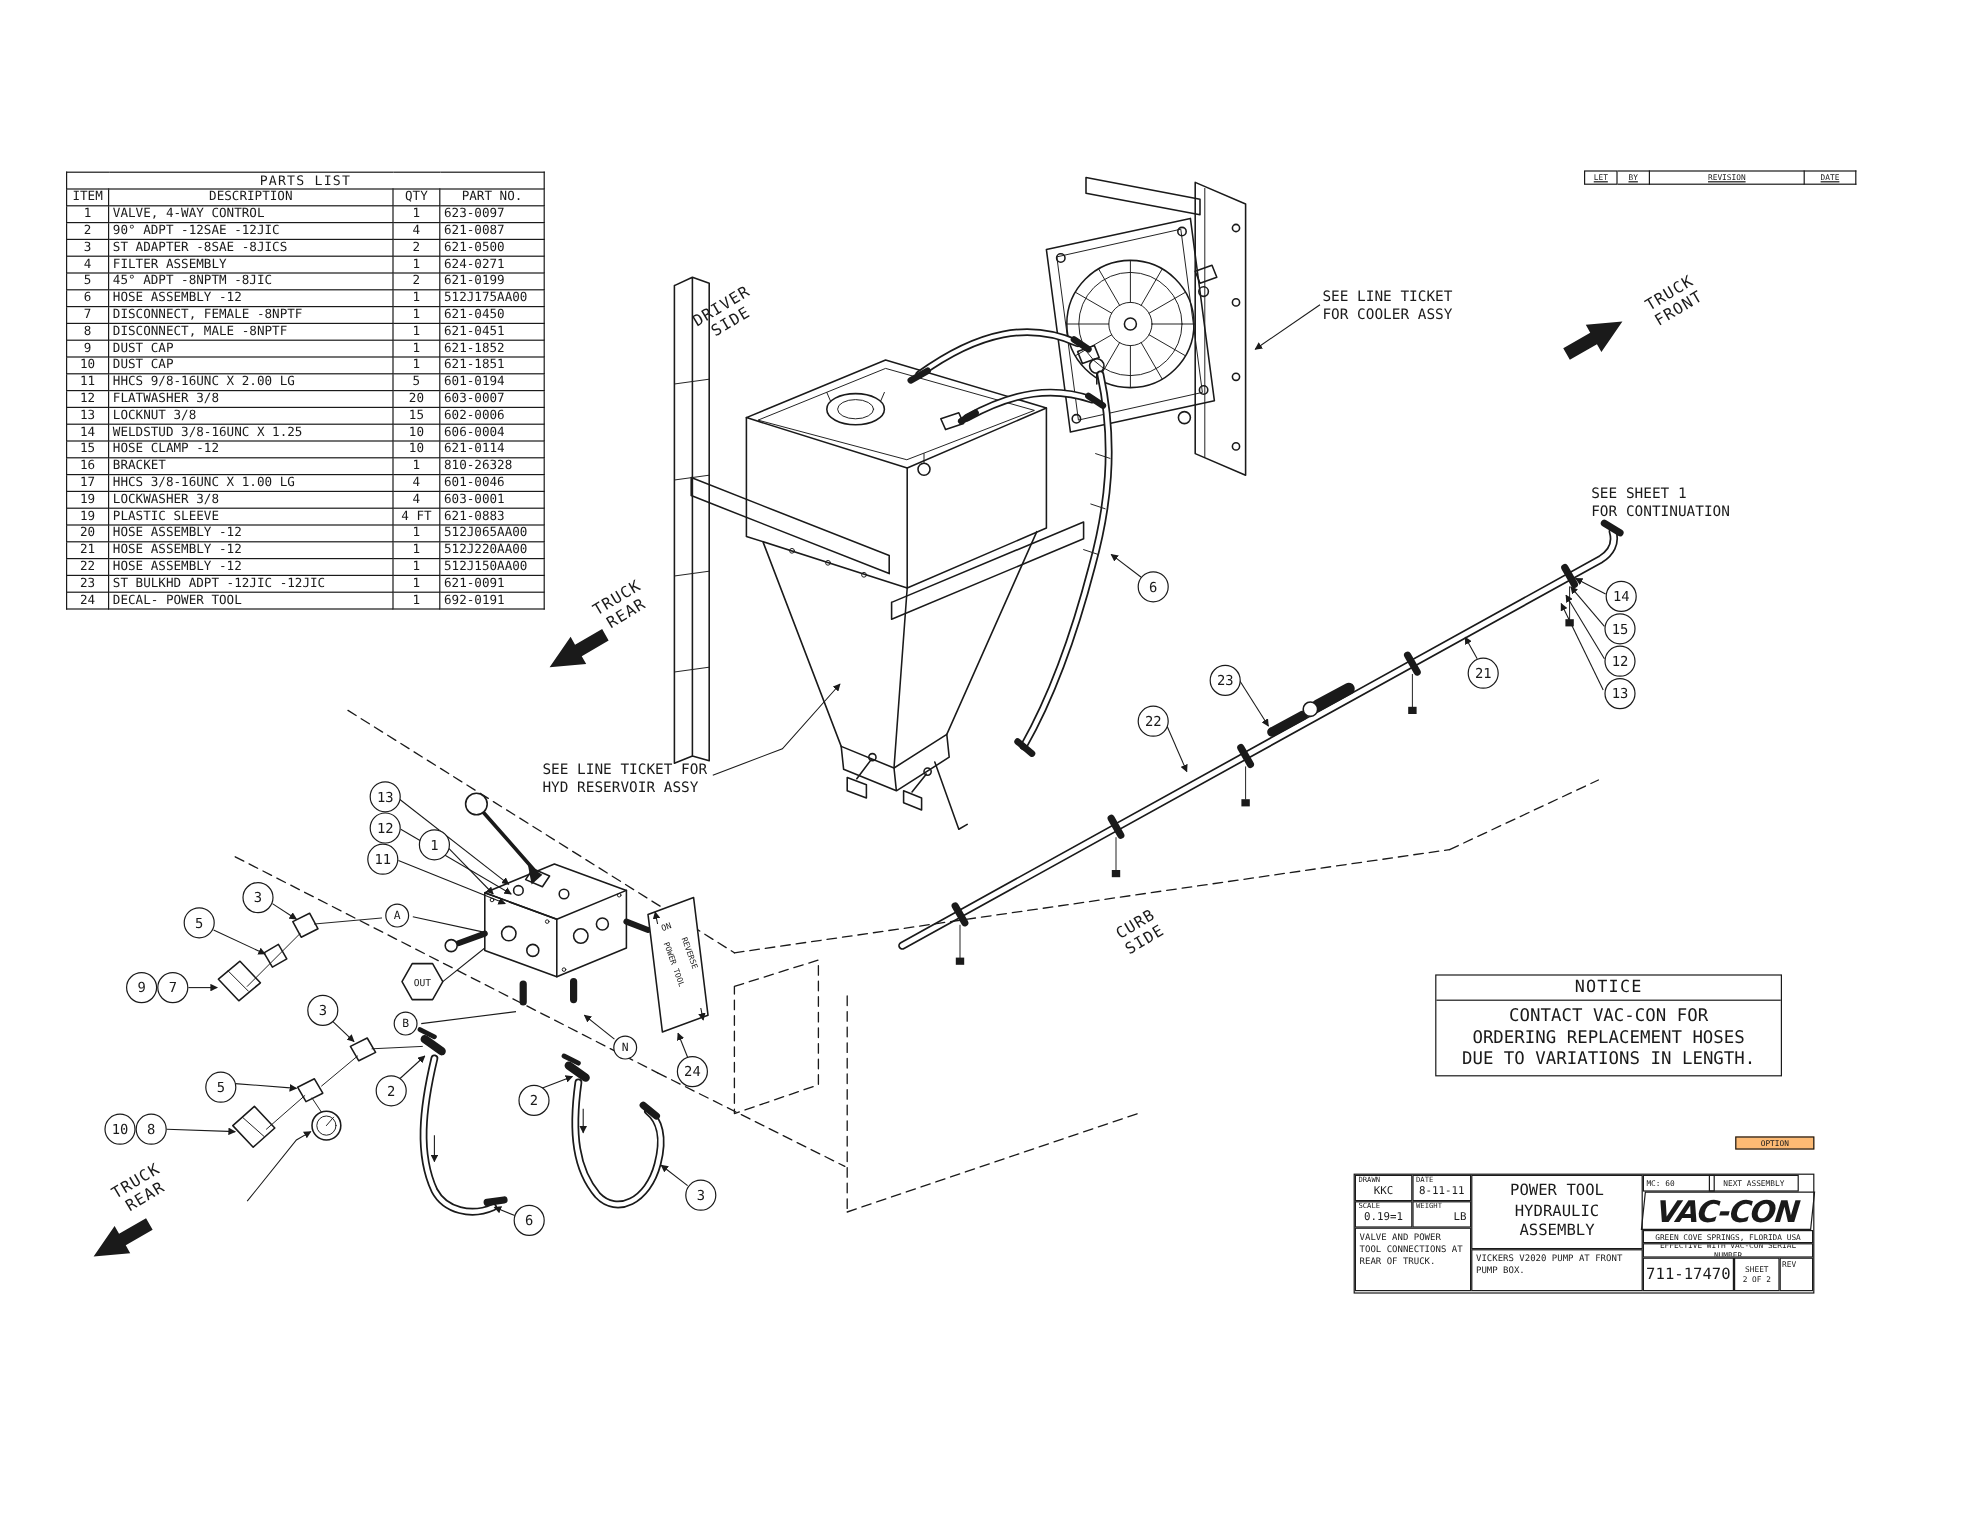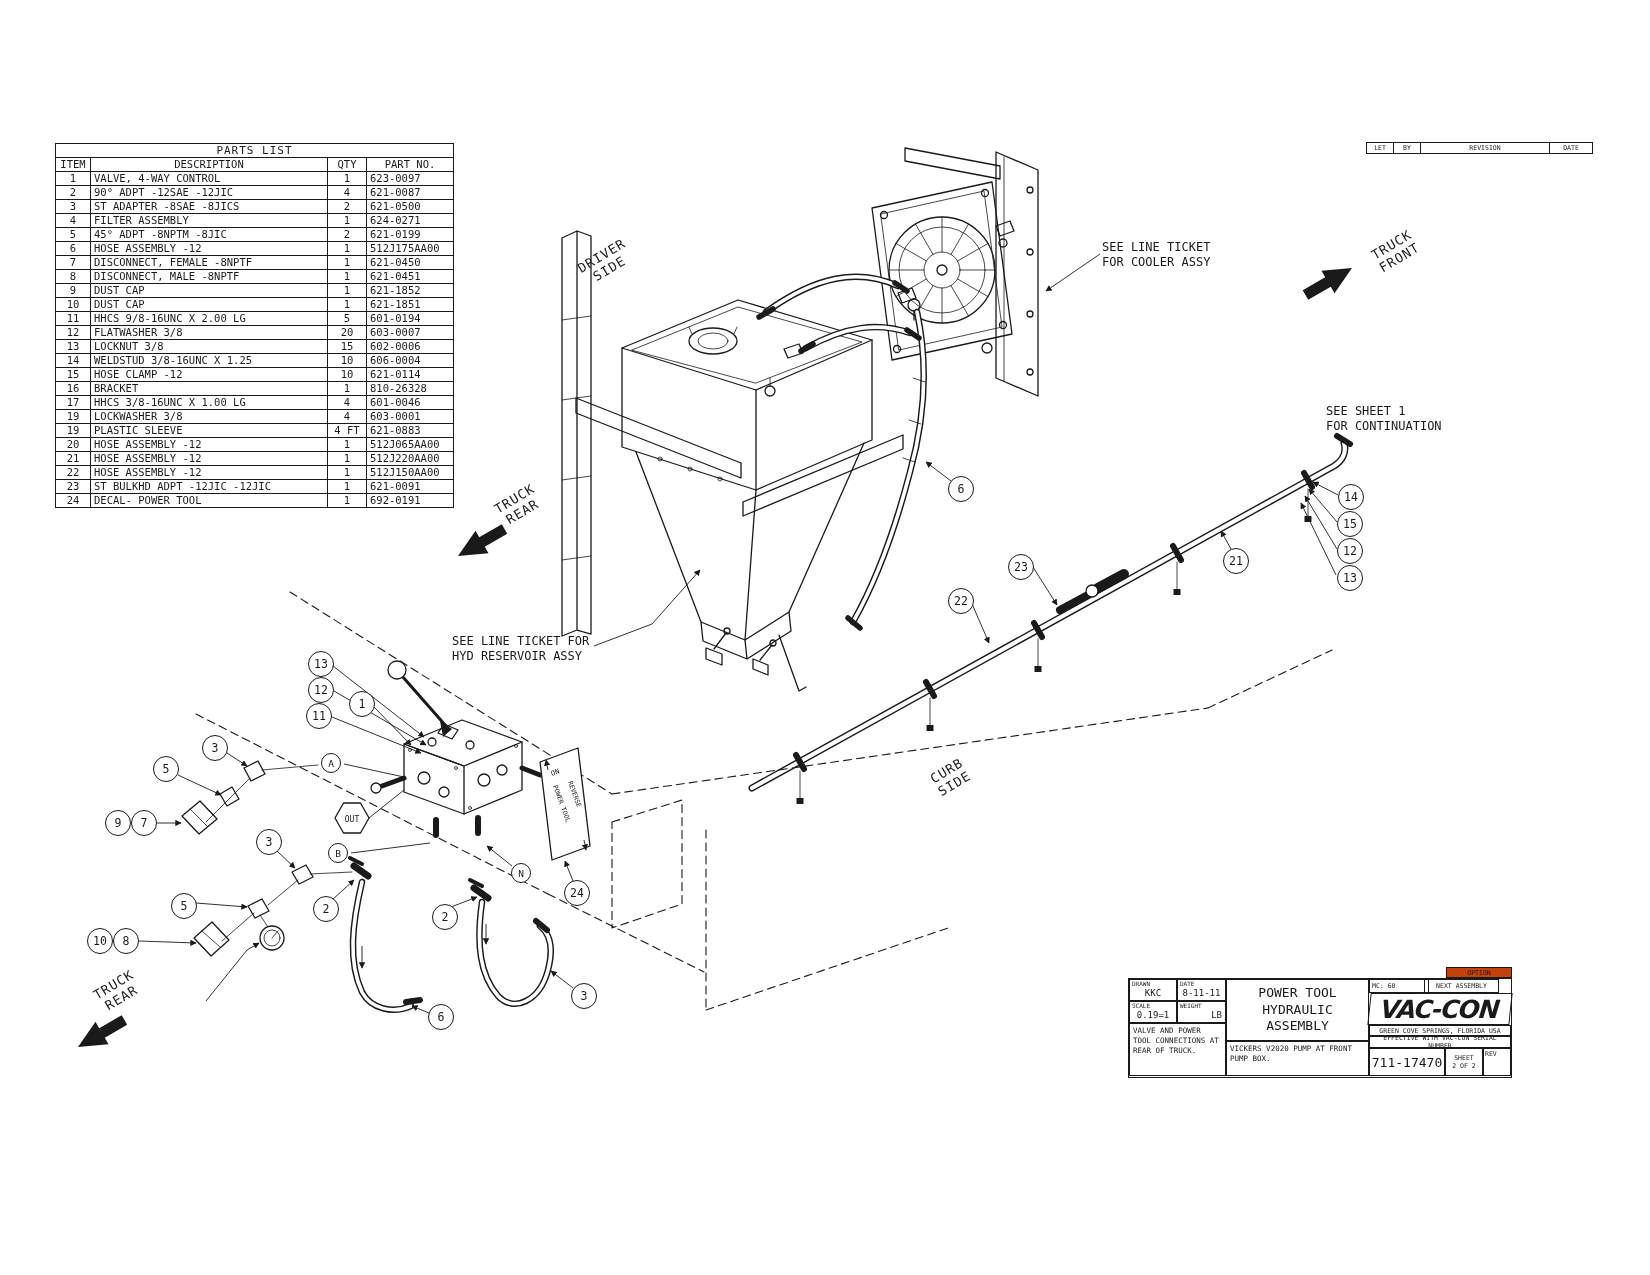--- a/index.html
+++ b/index.html
@@ -18,21 +18,21 @@
   
   .parts{position:absolute;left:55px;top:143px;border-collapse:collapse;
          font-size:10.5px;line-height:13px;}
   .parts th,.parts td{border:1px solid #1a1a1a;padding:0 3px;white-space:nowrap;}
   .parts th{font-weight:normal;text-align:center;}
   .parts .t-title{font-size:11px;letter-spacing:1px;}
   .parts td.col0,.parts td.col2{text-align:center;}
   .w-item{width:28px;margin-left:47px;} .w-desc{width:230px;} .w-qty{width:32px;} .w-part{width:80px;}
 
   
-  .revstrip{position:absolute;left:1366px;top:142px;display:flex;font-size:6.5px;height:12px;}
+  .revstrip{position:absolute;left:1320px;top:142px;display:flex;font-size:6.5px;height:12px;text-decoration:underline;}
   .revstrip div{border:1px solid #1a1a1a;border-left:none;display:flex;align-items:center;justify-content:center;}
   .revstrip div:first-child{border-left:1px solid #1a1a1a;}
 
   
   .ann{position:absolute;font-size:12px;line-height:1.22;white-space:pre-line;}
   .iso{position:absolute;width:110px;text-align:center;font-size:13px;line-height:1.15;
        white-space:pre-line;letter-spacing:1px;transform:rotate(-31deg);}
 
   
   .bln{position:absolute;width:26px;height:26px;border:1.4px solid #1a1a1a;border-radius:50%;
@@ -53,22 +53,22 @@
   .tb-lab{position:absolute;top:0px;left:2px;font-size:6px;}
   .tb-val{position:absolute;left:0;right:0;top:8px;text-align:center;font-size:9px;}
   .tb-note{font-size:7.5px;line-height:1.3;padding:2px 3px;}
   .tb-title{display:flex;align-items:center;justify-content:center;text-align:center;
             font-size:13px;line-height:1.3;white-space:pre-line;}
   .tb-tiny{font-size:6.5px;display:flex;align-items:center;justify-content:center;text-align:center;}
   .logo{font-family:"DejaVu Sans",sans-serif;font-weight:900;font-style:italic;
         font-size:25px;letter-spacing:-1px;display:flex;align-items:center;justify-content:center;
         transform:skewX(-6deg);}
   .dwgnum{font-size:13px;display:flex;align-items:center;justify-content:center;}
-  .opt-tab{position:absolute;left:1446px;top:967px;width:66px;height:11px;border:1px solid #1a1a1a;
-           font-size:6.5px;display:flex;align-items:center;justify-content:center;background:#c2410c;box-sizing:border-box;}
+  .opt-tab{position:absolute;left:1446px;top:947px;width:66px;height:11px;border:1px solid #1a1a1a;
+           font-size:6.5px;display:flex;align-items:center;justify-content:center;background:#fdba74;box-sizing:border-box;}
 </style>
 </head>
 <body>
 
 <div class="page">
 
   <svg width="1650" height="1275" viewBox="0 0 1650 1275">
     <defs>
       <marker id="ah" viewBox="0 0 10 10" refX="9" refY="5" markerWidth="7" markerHeight="7" orient="auto-start-reverse">
         <path d="M0,0 L10,5 L0,10 Z" fill="#1a1a1a"></path>
@@ -493,20 +493,26 @@
   <div class="bln" style="left:113px;top:928px">8</div>
   <div class="bln" style="left:313px;top:896px">2</div>
   <div class="bln" style="left:432px;top:904px">2</div>
   <div class="bln" style="left:428px;top:1004px">6</div>
   <div class="bln" style="left:571px;top:983px">3</div>
   <div class="bln" style="left:564px;top:880px">24</div>
   <div class="bln sm" style="left:321px;top:753px">A</div>
   <div class="bln sm" style="left:328px;top:843px">B</div>
   <div class="bln sm" style="left:511px;top:863px">N</div>
 
+  <div class="notice">
+    <div class="nt">NOTICE</div>
+    <div class="nb">CONTACT VAC-CON FOR
+ORDERING REPLACEMENT HOSES
+DUE TO VARIATIONS IN LENGTH.</div>
+  </div>
 
   <div class="opt-tab">OPTION</div>
   <div class="tblock">
     <div class="tb-cell" style="left:0;top:0;width:48px;height:22px">
       <span class="tb-lab">DRAWN</span>
       <span class="tb-val">KKC</span>
     </div>
     <div class="tb-cell" style="left:48px;top:0;width:49px;height:22px">
       <span class="tb-lab">DATE</span>
       <span class="tb-val">8-11-11</span>

